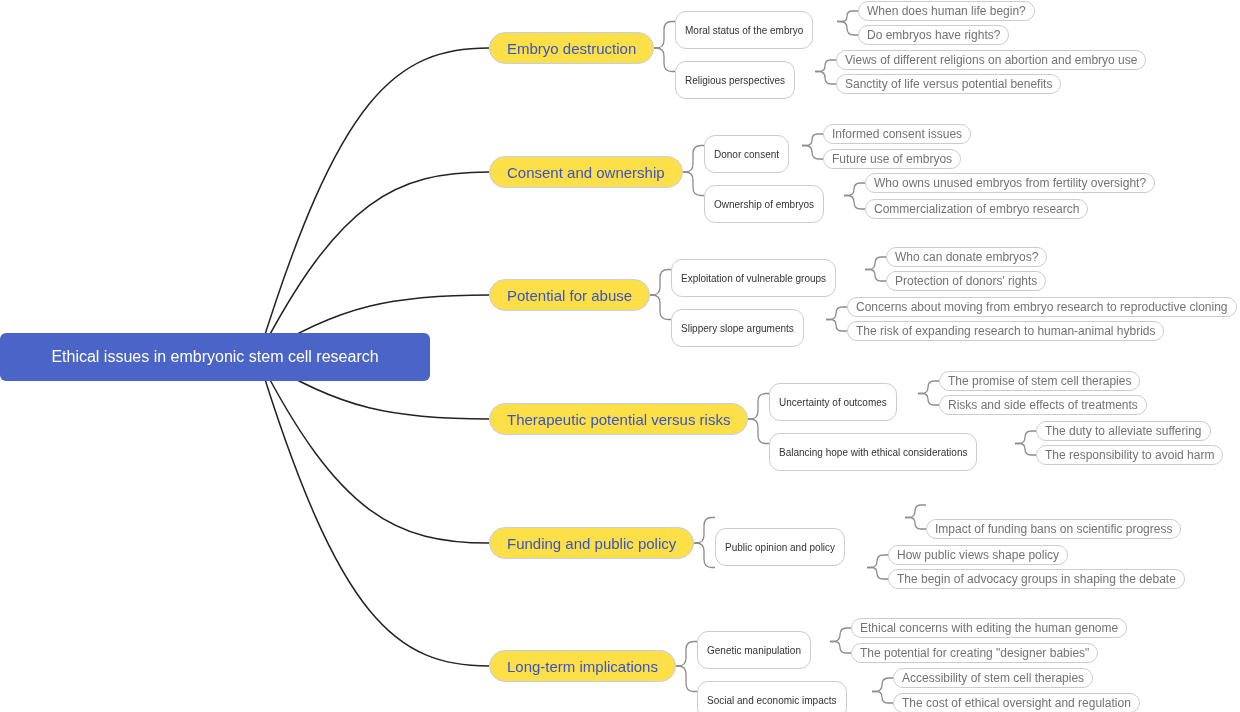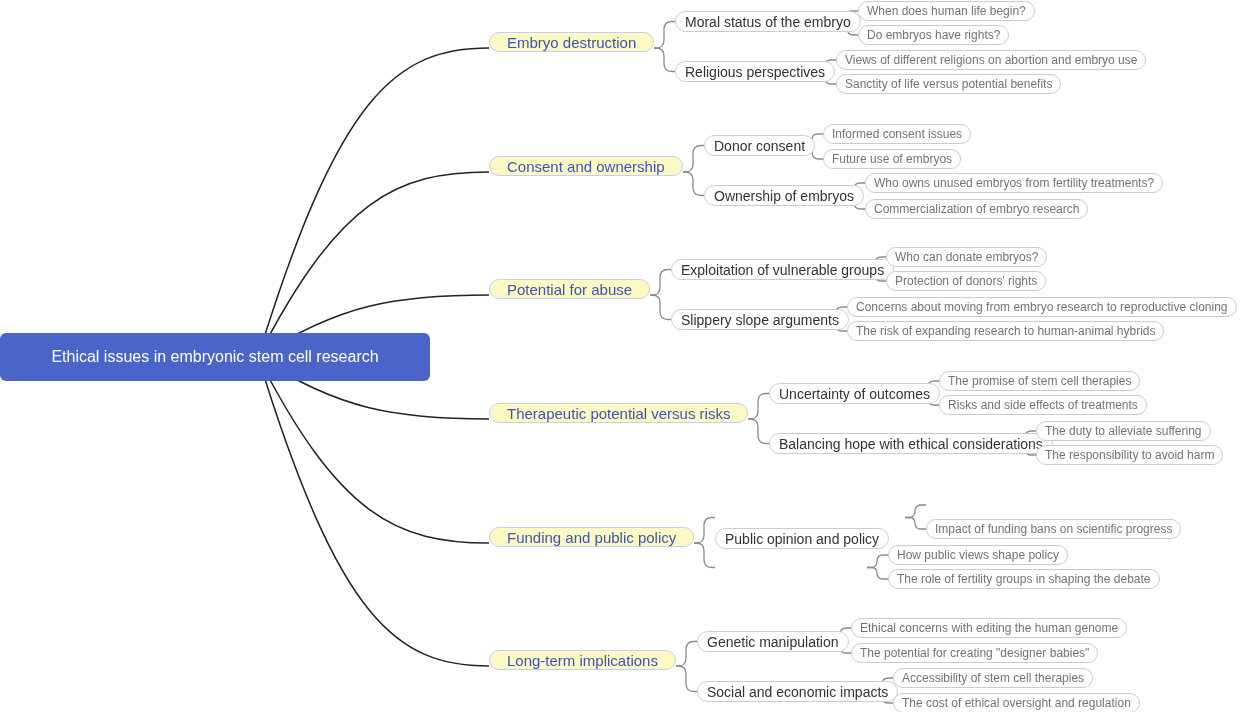--- a/index.html
+++ b/index.html
@@ -11,28 +11,28 @@
   .node{
     position:absolute;z-index:1;display:flex;align-items:center;
     white-space:nowrap;box-sizing:border-box;cursor:default;
   }
   .root{
     left:0;top:333px;width:430px;height:48px;
     background:#4a64c7;color:#ffffff;font-size:16px;
     border-radius:6px;justify-content:center;
   }
   .branch{
-    left:489px;height:20px;padding:0 17px;
-    background:#fef9c3;border:1px solid #c3cdf5;border-radius:16px;
+    left:489px;height:32px;padding:0 17px;
+    background:#fde047;border:1px solid #c3cdf5;border-radius:16px;
     color:#3a53c4;font-size:15px;
   }
   .sub{
-    height:21px;padding:0 9px;
+    height:38px;padding:0 9px;
     background:#ffffff;border:1px solid #cccccc;border-radius:11px;
-    color:#333333;font-size:14px;
+    color:#333333;font-size:10px;
   }
   .leaf{
     height:20px;padding:8px 8px;
     background:#ffffff;border:1px solid #cccccc;border-radius:10px;
     color:#737373;font-size:12px;
   }
   path.root-link{fill:none;stroke:#222222;stroke-width:1.5;}
   path.link{fill:none;stroke:#8c8c8c;stroke-width:1.3;}
 </style>
 </head>
@@ -92,21 +92,21 @@
   <div class="node leaf" style="top: 25px; left: 858px;">Do embryos have rights?</div>
   <div class="node sub" id="b0s1" style="top: 61px; left: 675px;">Religious perspectives</div>
   <div class="node leaf" style="top: 74px; left: 836px;">Sanctity of life versus potential benefits</div>
   <div class="node leaf" style="top: 50px; left: 836px;">Views of different religions on abortion and embryo use</div>
 
   <div class="node branch" id="b1" style="top:156px">Consent and ownership</div>
   <div class="node sub" id="b1s0" style="top: 135px; left: 704px;">Donor consent</div>
   <div class="node leaf" style="top: 124px; left: 823px;">Informed consent issues</div>
   <div class="node leaf" style="top: 149px; left: 823px; text-align: center;">Future use of embryos</div>
   <div class="node sub" id="b1s1" style="top: 185px; left: 704px;">Ownership of embryos</div>
-  <div class="node leaf" style="top: 173px; left: 865px;">Who owns unused embryos from fertility treatments?</div>
+  <div class="node leaf" style="top: 173px; left: 865px;">Who owns unused embryos from fertility oversight?</div>
   <div class="node leaf" style="top: 199px; left: 865px;">Commercialization of embryo research</div>
 
   <div class="node branch" id="b2" style="top:279px">Potential for abuse</div>
   <div class="node sub" id="b2s0" style="top: 259px; left: 671px;">Exploitation of vulnerable groups</div>
   <div class="node leaf" style="top: 247px; left: 886px;">Who can donate embryos?</div>
   <div class="node leaf" style="top: 271px; left: 886px;">Protection of donors' rights</div>
   <div class="node sub" id="b2s1" style="top: 309px; left: 671px;">Slippery slope arguments</div>
   <div class="node leaf" style="top: 297px; left: 847px;">Concerns about moving from embryo research to reproductive cloning</div>
   <div class="node leaf" style="top: 321px; left: 847px;">The risk of expanding research to human-animal hybrids</div>
 
@@ -115,21 +115,21 @@
   <div class="node leaf" style="top: 371px; left: 939px;">The promise of stem cell therapies</div>
   <div class="node leaf" style="top: 395px; left: 939px;">Risks and side effects of treatments</div>
   <div class="node sub" id="b3s1" style="top: 433px; left: 769px;">Balancing hope with ethical considerations</div>
   <div class="node leaf" style="top: 421px; left: 1036px;">The duty to alleviate suffering</div>
   <div class="node leaf" style="top: 445px; left: 1036px;">The responsibility to avoid harm</div>
 
   <div class="node branch" id="b4" style="top:527px">Funding and public policy</div>
   <div class="node leaf" style="top: 519px; left: 926px;">Impact of funding bans on scientific progress</div>
   <div class="node sub" id="b4s1" style="top: 528px; left: 715px;">Public opinion and policy</div>
   <div class="node leaf" style="top: 545px; left: 888px;">How public views shape policy</div>
-  <div class="node leaf" style="top: 569px; left: 888px;">The role of fertility groups in shaping the debate</div>
+  <div class="node leaf" style="top: 569px; left: 888px;">The begin of advocacy groups in shaping the debate</div>
 
   <div class="node branch" id="b5" style="top:650px">Long-term implications</div>
   <div class="node sub" id="b5s0" style="top: 631px; left: 697px;">Genetic manipulation</div>
   <div class="node leaf" style="top: 618px; left: 851px;">Ethical concerns with editing the human genome</div>
   <div class="node leaf" style="top: 643px; left: 851px;">The potential for creating "designer babies"</div>
   <div class="node sub" id="b5s1" style="top: 681px; left: 697px;">Social and economic impacts</div>
   <div class="node leaf" style="top: 668px; left: 893px;">Accessibility of stem cell therapies</div>
   <div class="node leaf" style="top: 693px; left: 893px;">The cost of ethical oversight and regulation</div>
 </div>
 

